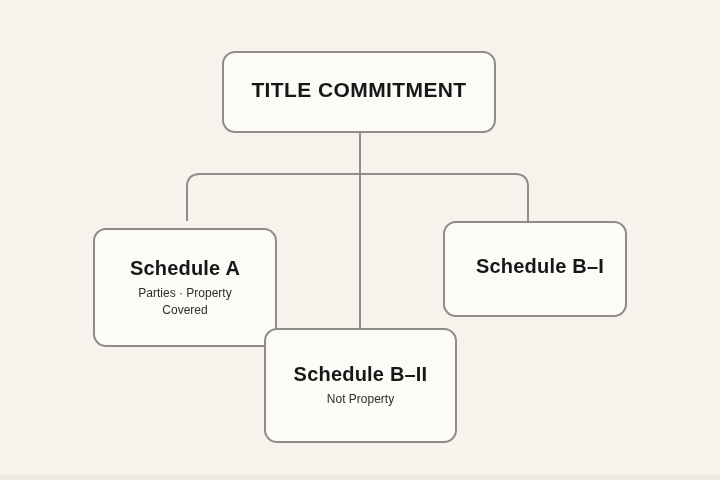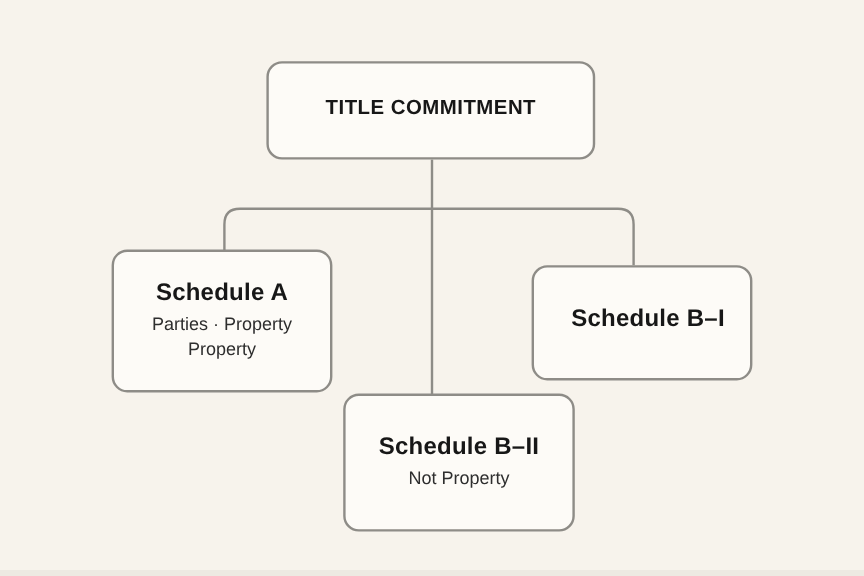--- a/index.html
+++ b/index.html
@@ -24,38 +24,38 @@
     border:2px solid var(--line);
     border-radius:13px;
     display:flex;
     flex-direction:column;
     align-items:center;
     justify-content:center;
     text-align:center;
     padding:6px 10px;
   }
   .node-root{left:222px;top:51px;width:274px;height:82px;}
-  .node-a{left:93px;top:208px;width:184px;height:119px;}
+  .node-a{left:93px;top:228px;width:184px;height:119px;}
   .node-b1{left:443px;top:221px;width:184px;height:96px;padding-left:20px;}
-  .node-b2{left:264px;top:328px;width:193px;height:115px;margin-left:22px;}
+  .node-b2{left:264px;top:328px;width:193px;height:115px;}
   .node-root .node-title{
-    font-size:17px;
+    font-size:21px;
     font-weight:bold;
     letter-spacing:.4px;
     color:var(--title);
   }
   .node-title{
     font-size:20px;
     font-weight:bold;
     color:var(--title);
     letter-spacing:.2px;
     margin-bottom:5px;
   }
   .node-subtitle{
-    font-size:15px;
+    font-size:12px;
     color:var(--subtitle);
     line-height:1.35;
   }
   .bottom-edge{
     position:absolute;
     left:0;bottom:0;width:720px;height:5px;
     background:#edeae2;
   }
 </style>
 </head>
@@ -69,21 +69,21 @@
   </svg>
 
   <div class="node node-root">
     <div class="node-title">TITLE COMMITMENT</div>
   </div>
 
   <div class="node node-a">
     <div class="node-title">Schedule A</div>
     <div class="node-subtitle">
       <div>Parties · Property</div>
-      <div>Property</div>
+      <div>Covered</div>
     </div>
   </div>
 
   <div class="node node-b1">
     <div class="node-title">Schedule B–I</div>
     <div class="node-subtitle">
     </div>
   </div>
 
   <div class="node node-b2">

